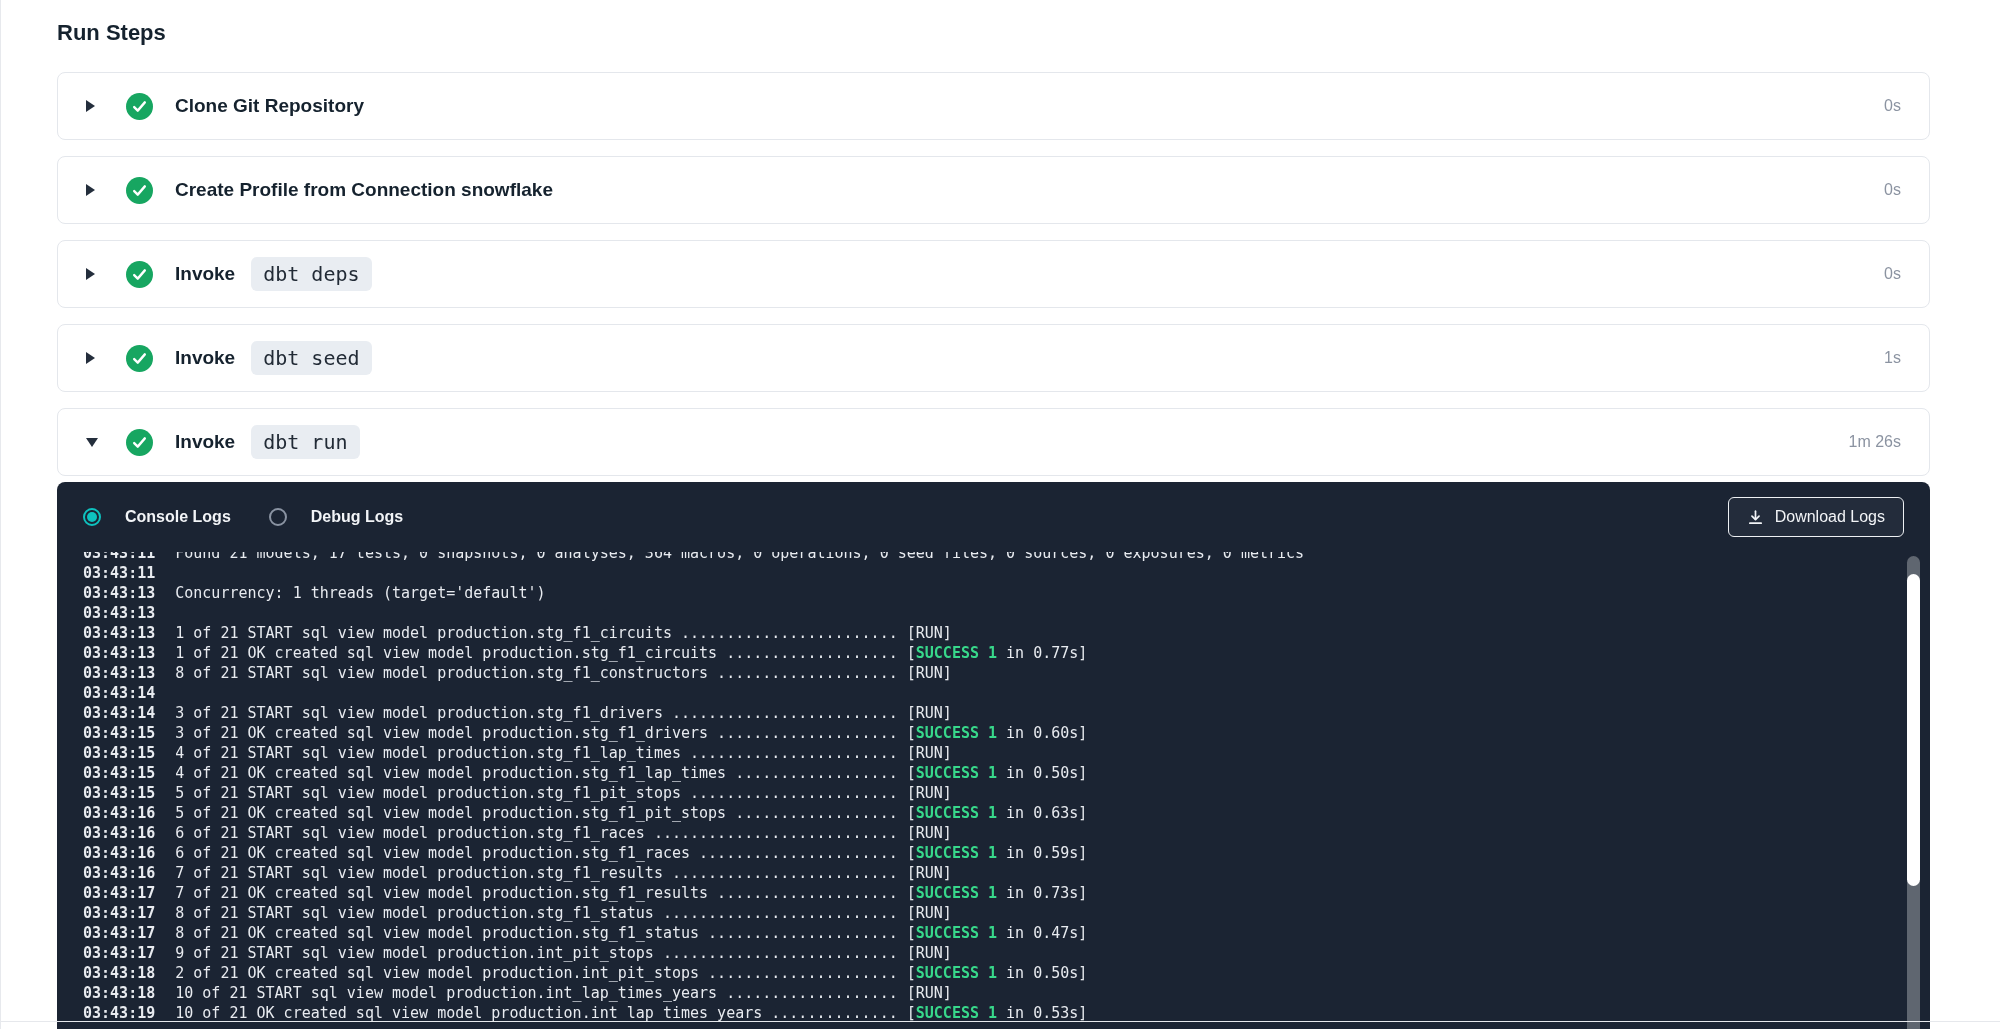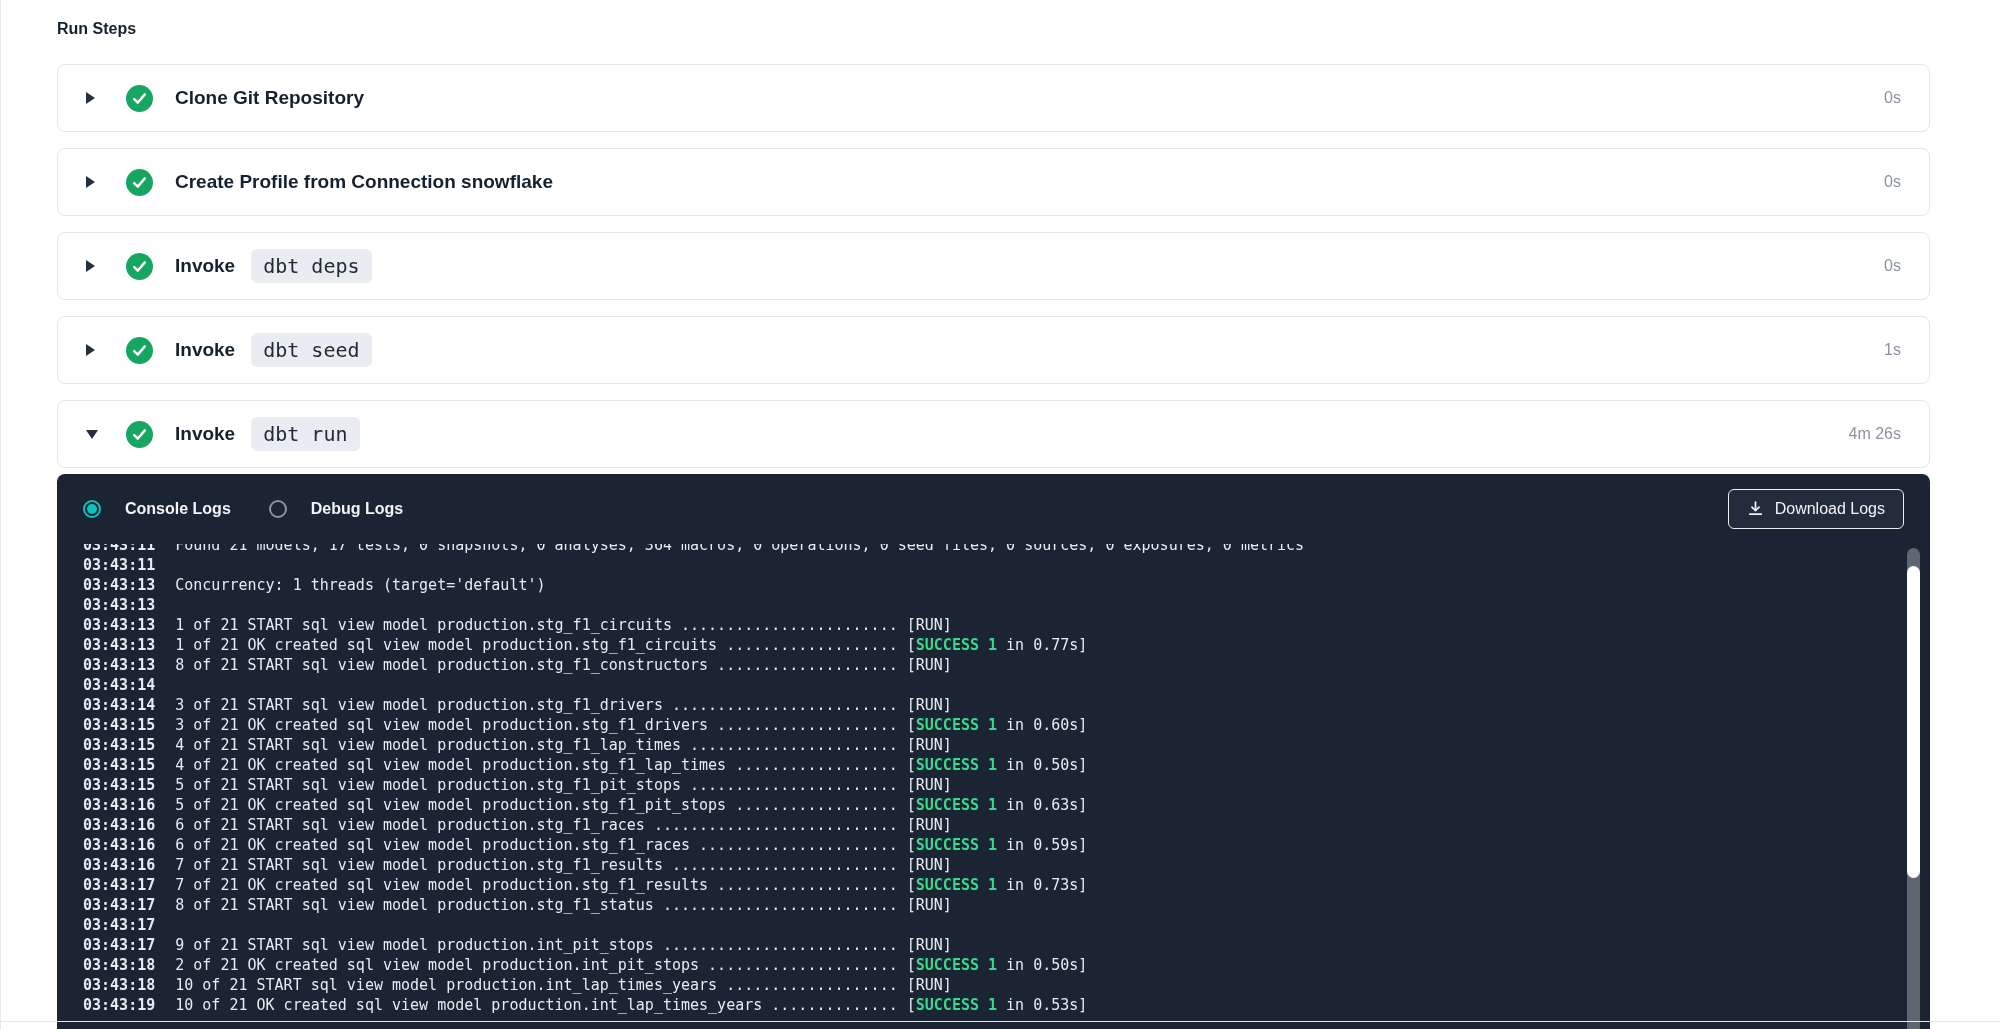--- a/index.html
+++ b/index.html
@@ -18,21 +18,21 @@
   body{
     width:2000px;height:1029px;overflow:hidden;background:#fff;
     font-family:"Liberation Sans",sans-serif;color:var(--heading-text);
   }
   .frame{
     position:relative;width:100%;height:100%;
     border-left:1px solid #E7E9ED;
     padding:20px 70px 0 56px;
   }
   .bottom-rule{position:absolute;left:0;right:0;bottom:7px;border-top:1px solid #E6E8EC;}
-  h1.page-title{font-size:16px;font-weight:700;margin:0 0 26px 0;color:var(--heading-text);}
+  h1.page-title{font-size:22px;font-weight:700;margin:0 0 26px 0;color:var(--heading-text);}
   
   .step-card{
     display:flex;align-items:center;height:68px;background:#fff;
     border:1px solid var(--card-border);border-radius:8px;
     padding:0 28px;margin-bottom:16px;cursor:pointer;
   }
   .step-card.expanded{margin-bottom:6px;}
   .caret{width:16px;display:flex;align-items:center;margin-right:24px;flex:none;}
   .caret::before{
     content:"";display:block;
@@ -55,21 +55,21 @@
   .duration{margin-left:auto;font-size:16px;color:var(--muted-text);}
   
   .console{background:var(--console-bg);border-radius:8px;overflow:hidden;margin-bottom:14px;}
   .console-header{display:flex;align-items:center;padding:15px 26px;}
   .radio-group{display:flex;align-items:center;gap:38px;}
   .radio{display:flex;align-items:center;gap:24px;color:#F2F4F7;font-size:16px;font-weight:700;cursor:pointer;}
   .radio-dot{width:18px;height:18px;border-radius:50%;border:2px solid #8A93A2;position:relative;flex:none;background:transparent;}
   .radio.selected .radio-dot{border-color:var(--accent-teal);}
   .radio.selected .radio-dot::after{content:"";position:absolute;inset:2px;border-radius:50%;background:var(--accent-teal);}
   .download-btn{
-    margin-left:auto;display:flex;align-items:flex-start;gap:11px;
+    margin-left:auto;display:flex;align-items:flex-end;gap:11px;
     background:rgba(255,255,255,0.04);border:1px solid #EDF0F3;border-radius:6px;
     color:#F2F4F7;font-size:16px;font-weight:500;padding:10px 18px;cursor:pointer;
     font-family:"Liberation Sans",sans-serif;
   }
   .download-btn svg{display:block;}
   .log-viewport{position:relative;height:502px;overflow:hidden;padding:0 40px 0 26px;}
   .log-content{
     margin-top:-9px;
     font-family:"DejaVu Sans Mono",monospace;font-size:15px;line-height:20px;
     color:var(--log-text);
@@ -143,21 +143,21 @@
 
   <div class="step-card expanded">
     <span class="caret"></span>
     <span class="check">
       <svg viewBox="0 0 24 22" fill="none" stroke="#FFFFFF" stroke-width="4" stroke-linecap="round" stroke-linejoin="round">
             <path d="M3 12l6 6L21 4"></path>
           </svg>
     </span>
     <span class="step-label">Invoke</span>
     <code class="cmd-chip">dbt run</code>
-    <span class="duration">4m 26s</span>
+    <span class="duration">1m 26s</span>
   </div>
 </div>
 
   <div class="console">
     <div class="console-header">
       <div class="radio-group">
         <label class="radio selected">
           <span class="radio-dot"></span>
           <span>Console Logs</span>
         </label>
@@ -268,20 +268,21 @@
     <span class="log-msg"><span>7 of 21 OK created sql view model production.stg_f1_results .................... [</span><span class="log-success">SUCCESS 1</span><span> in 0.73s]</span></span>
   </div>
 
   <div class="log-line">
     <span class="log-time">03:43:17</span>
     <span class="log-msg"><span>8 of 21 START sql view model production.stg_f1_status .......................... [RUN]</span></span>
   </div>
 
   <div class="log-line">
     <span class="log-time">03:43:17</span>
+    <span class="log-msg"><span>8 of 21 OK created sql view model production.stg_f1_status ..................... [</span><span class="log-success">SUCCESS 1</span><span> in 0.47s]</span></span>
   </div>
 
   <div class="log-line">
     <span class="log-time">03:43:17</span>
     <span class="log-msg"><span>9 of 21 START sql view model production.int_pit_stops .......................... [RUN]</span></span>
   </div>
 
   <div class="log-line">
     <span class="log-time">03:43:18</span>
     <span class="log-msg"><span>2 of 21 OK created sql view model production.int_pit_stops ..................... [</span><span class="log-success">SUCCESS 1</span><span> in 0.50s]</span></span>

